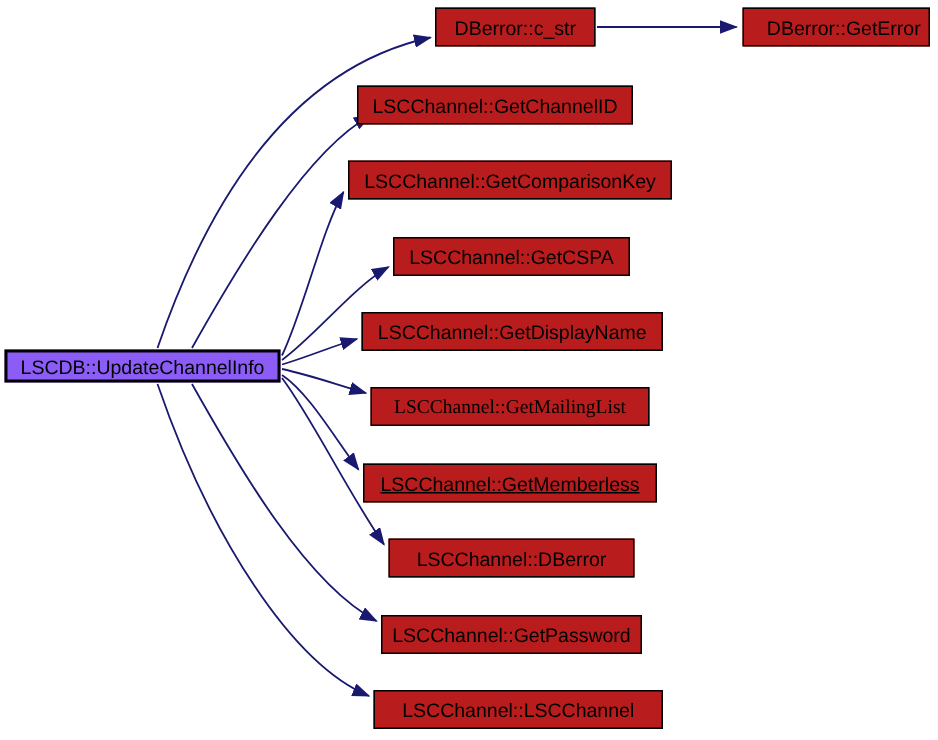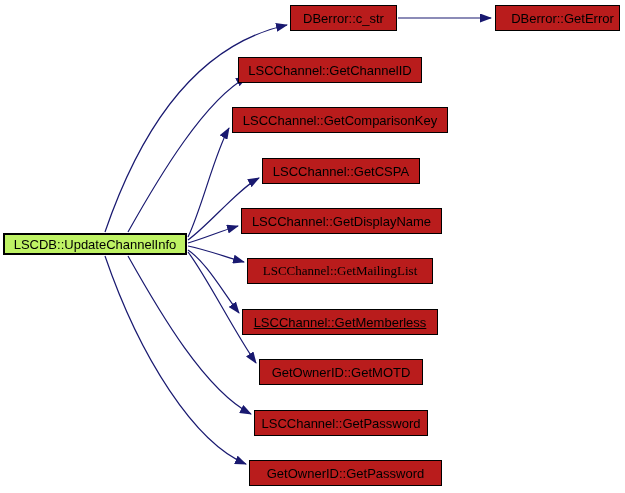--- a/index.html
+++ b/index.html
@@ -16,21 +16,21 @@
     box-sizing:border-box;
     background:#b91c1c;
     border:1px solid #000000;
     color:#000000;
     font-size:13px;
     display:flex;align-items:center;justify-content:center;
     white-space:nowrap;
     cursor:pointer;
   }
   .node.main{
-    background:#bef264;
+    background:#8b5cf6;
     border:2px solid #000000;
   }
   .edge{
     fill:none;
     stroke:#191970;
     stroke-width:1.2px;
   }
 </style>
 </head>
 <body>
@@ -67,19 +67,19 @@
   <div class="node" style="left:232px; top:107px; width:216px; height:26px;">LSCChannel::GetComparisonKey</div>
 
   <div class="node" style="left:262px; top:158px; width:158px; height:26px;">LSCChannel::GetCSPA</div>
 
   <div class="node" style="left:241px; top:208px; width:201px; height:26px;">LSCChannel::GetDisplayName</div>
 
   <div class="node" style="left:247px; top:258px; width:186px; height:26px;font-family:Liberation Serif, serif;">LSCChannel::GetMailingList</div>
 
   <div class="node" style="left:242px; top:309px; width:196px; height:26px;text-decoration:underline;">LSCChannel::GetMemberless</div>
 
-  <div class="node" style="left:259px; top:359px; width:164px; height:26px;">GetOwnerID::GetMOTD</div>
+  <div class="node" style="left:259px; top:359px; width:164px; height:26px;">LSCChannel::DBerror</div>
 
   <div class="node" style="left:254px; top:410px; width:174px; height:26px;">LSCChannel::GetPassword</div>
 
-  <div class="node" style="left:249px; top:460px; width:193px; height:26px;">GetOwnerID::GetPassword</div>
+  <div class="node" style="left:249px; top:460px; width:193px; height:26px;">LSCChannel::LSCChannel</div>
 
 </div>
 
 </body></html>

